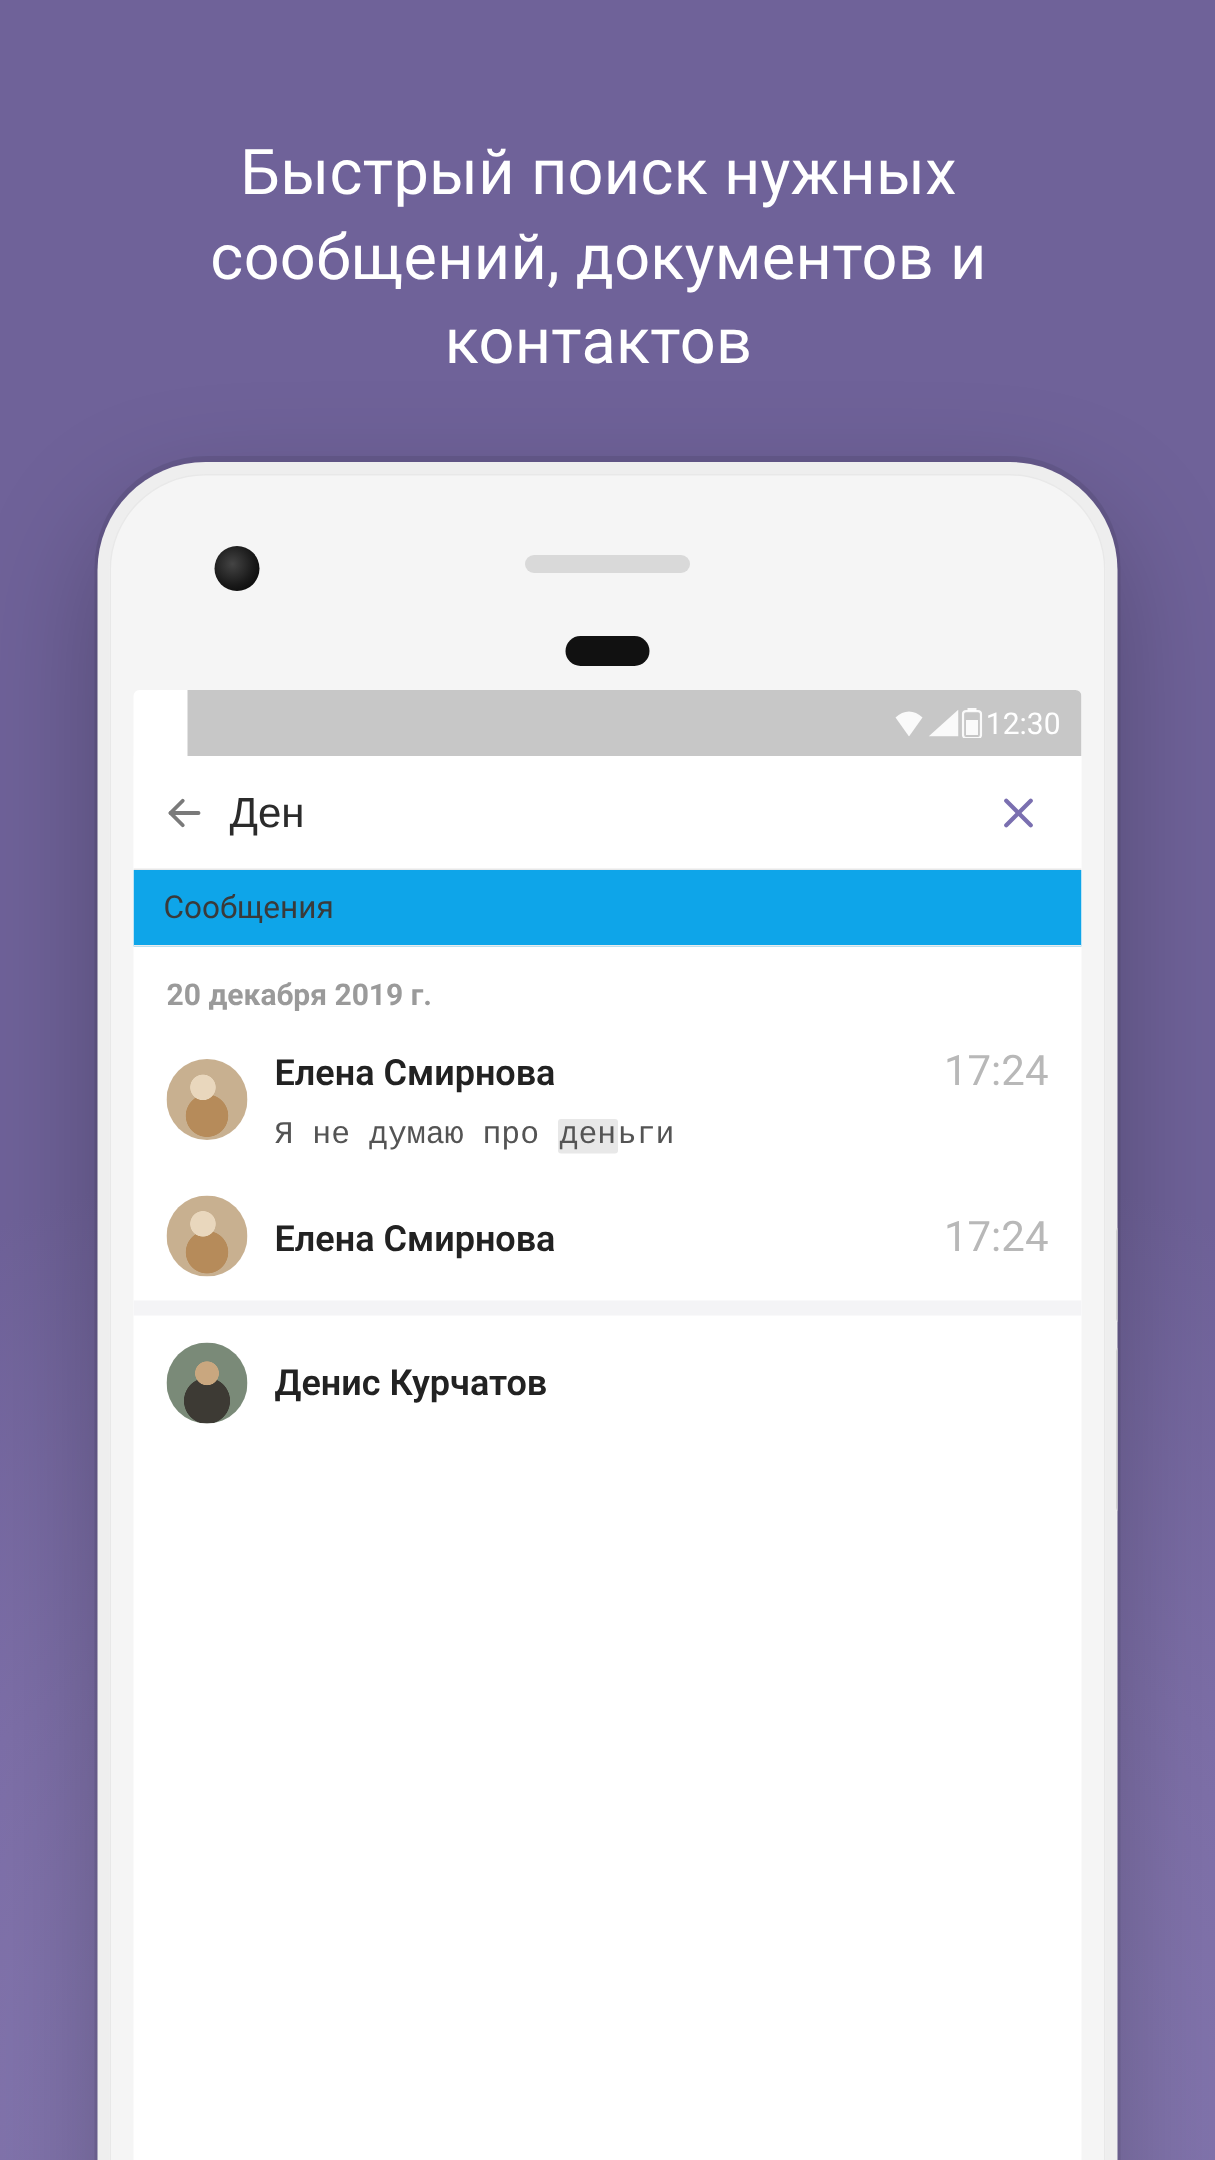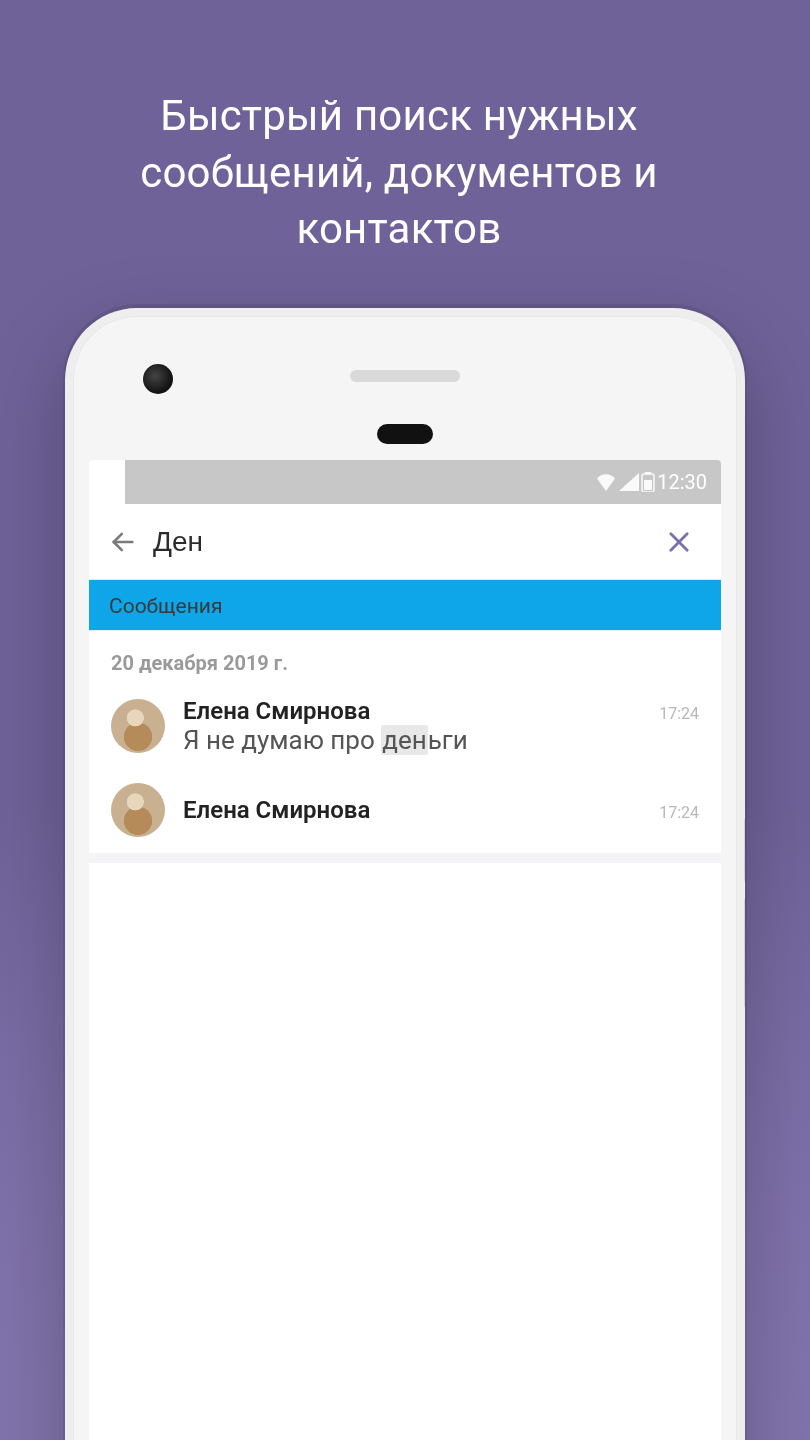--- a/index.html
+++ b/index.html
@@ -171,27 +171,28 @@
     display: flex;
     justify-content: space-between;
     align-items: baseline;
   }
   .msg-name {
     font-size: 24px;
     font-weight: 600;
     color: #222;
   }
   .msg-time {
-    font-size: 16px;
+    font-size: 28px;
     color: #b8b8b8;
   }
   .msg-text {
-    font-size: 26px;
+    font-size: 21px;
     color: #545454;
-    margin-top: 0;
+    margin-top: 16px;
+    font-family: Liberation Mono, monospace;
   }
   .msg-text .hl {
     background: #e8e8e8;
     border-radius: 2px;
     padding: 0 1px;
   }
 
   .contact-row {
     display: flex;
     align-items: center;
@@ -291,15 +292,19 @@
       <div class="msg-body">
         <div class="msg-top">
           <span class="msg-name">Елена Смирнова</span>
           <span class="msg-time">17:24</span>
         </div>
       </div>
     </div>
 
     <div class="section-gap"></div>
 
+    <div class="contact-row">
+      <div class="avatar male"></div>
+      <span class="contact-name">Денис Курчатов</span>
+    </div>
 
   </div>
 </div>
 
 </body></html>

